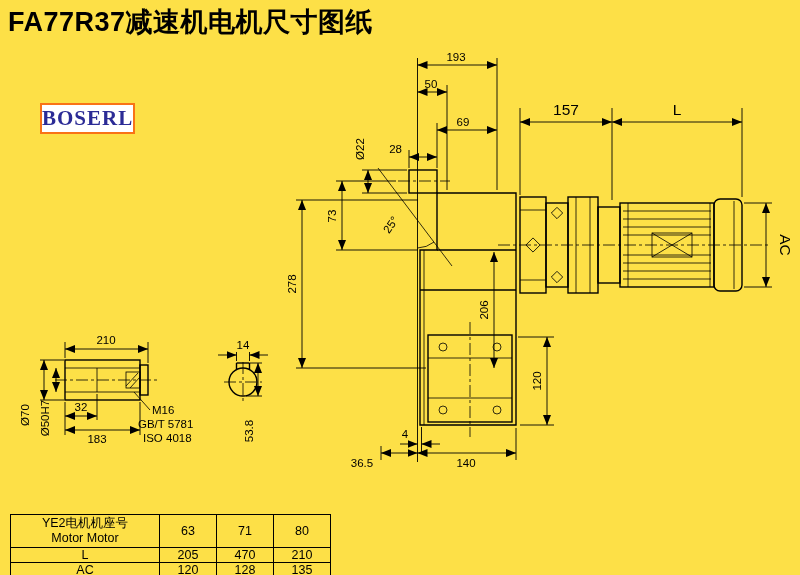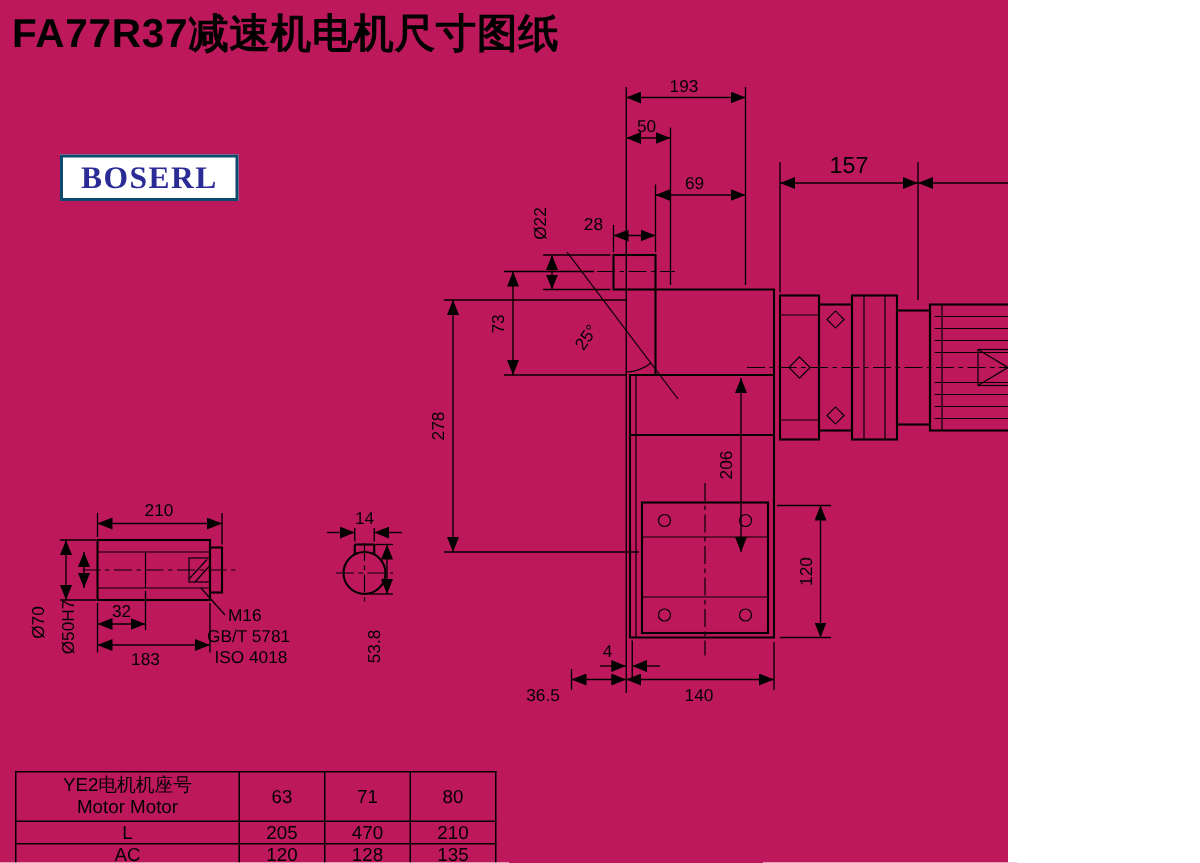--- a/index.html
+++ b/index.html
@@ -1,19 +1,19 @@
 <!DOCTYPE html>
 <html><head>
 <meta charset="utf-8">
 <style>
   html,body { margin:0; padding:0; background:#fff; }
-  .stage { position:relative; width:672px; height:575px; background:#be185d; overflow:hidden;
+  .stage { position:relative; width:800px; height:575px; background:#fde047; overflow:hidden;
            font-family:"Liberation Sans", sans-serif; color:#000;text-decoration:underline; }
   .title { position:absolute; left:8px; top:4px; font-size:27px; font-weight:bold; letter-spacing:0.5px; }
-  .logo  { position:absolute; left:40px; top:103px; border:2px solid #0c4a6e; padding:1px 12px;
+  .logo  { position:absolute; left:40px; top:103px; border:2px solid #f97316; padding:1px 0;
            font-family:"Liberation Serif", serif; font-weight:bold; font-size:21px;
            color:#2b2b96; letter-spacing:1px; background:#fff;text-align:center; }
   svg.draw { position:absolute; left:0; top:0; }
 
   .obj  { stroke:#000; stroke-width:1.4; fill:none; }
   .thin { stroke:#000; stroke-width:0.8; fill:none; }
   .dim  { stroke:#000; stroke-width:0.9; fill:none; }
   .cl   { stroke:#000; stroke-width:0.8; fill:none; stroke-dasharray:12 3 3 3; }
   text.dm  { font:11.5px "Liberation Sans", sans-serif; fill:#000; }
   text.big { font:15.5px "Liberation Sans", sans-serif; fill:#000; }

